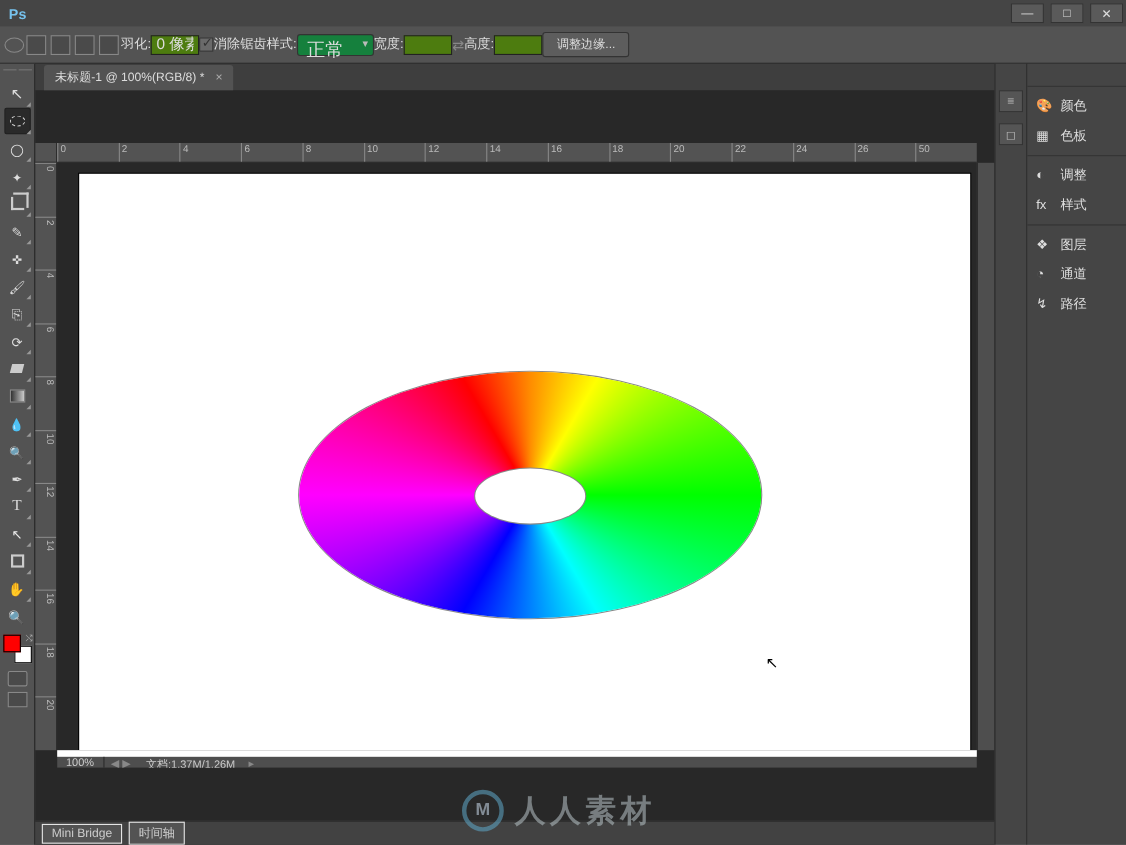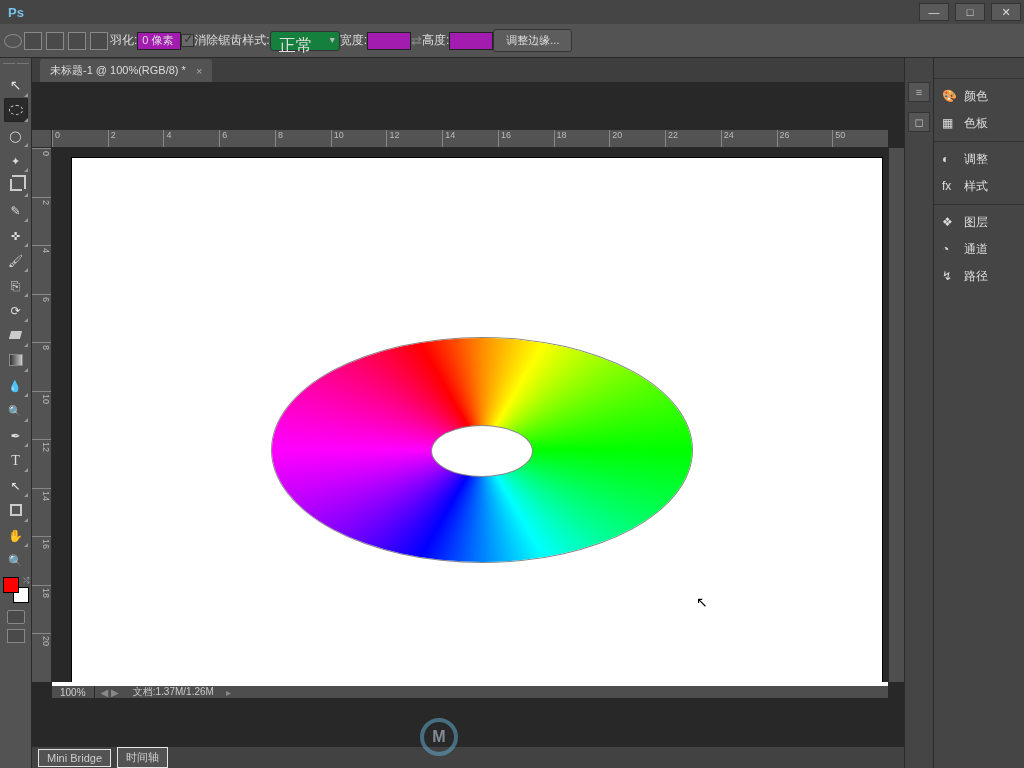--- a/index.html
+++ b/index.html
@@ -10,21 +10,21 @@
 .ps-logo { width: 32px; height: 24px; display: flex; align-items: center; justify-content: center; color: #76c2ed; font-weight: bold; font-size: 13px; }
 .menu { display: flex; }
 .menu-item { padding: 4px 10px; color: #ddd; font-size: 12px; cursor: default; }
 .win-controls { margin-left: auto; display: flex; }
 .win-btn { width: 30px; height: 18px; margin: 2px 3px; background: #5a5a5a; border: 1px solid #333; display: flex; align-items: center; justify-content: center; color: #ddd; font-size: 11px; }
 
 
 .optbar { height: 34px; background: #535353; border-bottom: 1px solid #2a2a2a; display: flex; align-items: center; padding: 0 4px; color: #ddd; font-size: 12px; }
 .tool-preset { width: 18px; height: 14px; border: 1px solid #888; border-radius: 50%; }
 .square { width: 18px; height: 18px; border: 1px solid #888; display: inline-block; margin: 0 2px; background: #4a4a4a; }
-.txtin { width: 58px; height: 18px; background: #a21caf; border: 1px solid #222; color: #ddd; padding: 0 4px; font-size: 11px; }
+.txtin { width: 58px; height: 18px; background: #4d7c0f; border: 1px solid #222; color: #ddd; padding: 0 4px; font-size: 14px; }
 .smallin { width: 44px; }
 .chk { width: 13px; height: 13px; background: #6a6a6a; border: 1px solid #333; display: inline-block; position: relative; }
 .chk::after { content: "✓"; position: absolute; top: -3px; left: 1px; color: #333; font-size: 12px; }
 .dropdown { height: 20px; background: #15803d; border: 1px solid #333; padding: 2px 16px 2px 8px; border-radius: 3px; position: relative; font-size: 17px; min-width: 70px; }
 .dropdown::after { content: "▾"; position: absolute; right: 4px; top: 2px; color: #bbb; font-size: 10px; }
 .swap-icon { color: #888; font-size: 13px; }
 .refine { padding: 3px 12px; background: #5d5d5d; border: 1px solid #333; border-radius: 3px; font-size: 11px; }
 
 
 .main { display: flex; height: 710px; }
@@ -74,21 +74,21 @@
 .ruler-h span { width: 60px; border-left: 1px solid #888; padding-left: 2px; position: relative; }
 .ruler-v { position: absolute; top: 18px; left: 0; bottom: 16px; width: 20px; background: #535353; border-right: 1px solid #2a2a2a; display: flex; flex-direction: column; font-size: 9px; color: #bbb; }
 .ruler-v span { height: 60px; border-top: 1px solid #888; padding: 2px 0 0 0; writing-mode: vertical-rl; text-align: left; }
 .ruler-corner { position: absolute; top: 0; left: 0; width: 20px; height: 18px; background: #535353; border-right: 1px solid #2a2a2a; border-bottom: 1px solid #2a2a2a; }
 .viewport { position: absolute; top: 18px; left: 20px; right: 16px; bottom: 16px; background: #282828; overflow: hidden; display:flex; align-items:flex-start; justify-content:flex-start; }
 .canvas { margin: 10px 0 0 20px; width: 810px; height: 620px; background: #fff; box-shadow: 0 0 0 1px #000; position: relative; }
 .disc { position: absolute; top: 180px; left: 200px; width: 420px; height: 224px; border-radius: 50%; background: conic-gradient(from 0deg, #ff8c00, #ffff00, #80ff00, #00ff00, #00ff80, #00ffff, #0080ff, #0000ff, #8000ff, #ff00ff, #ff0080, #ff0000, #ff8c00); box-shadow: 0 0 0 1px #888; }
 .hole { position:absolute; top:88px; left:160px; width:100px; height:50px; border-radius:50%; background:#fff; box-shadow: 0 0 0 1px #888; }
 .cursor-arrow { position:absolute; top:436px; left:624px; font-size:14px; color:#000; }
 .scroll-v { position:absolute; top:18px; right:0; bottom:16px; width:16px; background:#4e4e4e; border-left:1px solid #2a2a2a; }
-.scroll-h { position:absolute; bottom:0; left:20px; right:16px; height:16px; background:#4e4e4e; border-top:4px solid #ffffff; display:flex; align-items:center; font-size:10px; color:#ccc; }
+.scroll-h { position:absolute; bottom:0; left:20px; right:16px; height:16px; background:#4e4e4e; border-top:6px solid #ffffff; display:flex; font-size:10px; color:#ccc; }
 .zoom { padding: 0 8px; border-right:1px solid #2a2a2a; height:100%; display:flex; align-items:center; }
 .docsize { padding: 0 8px; }
 .bottom-tabs { height:22px; background:#424242; border-top:1px solid #2a2a2a; display:flex; align-items:center; gap:6px; padding:0 6px; font-size:11px; }
 .btab { padding:2px 8px; background:#535353; border:1px solid #e5e5e5; }
 
 
 .dock { width: 30px; background: #454545; border-left: 1px solid #2a2a2a; border-right: 1px solid #2a2a2a; display: flex; flex-direction: column; align-items: center; padding-top: 24px; gap: 10px; }
 .dock-icon { width: 22px; height: 20px; background: #555; border: 1px solid #333; display:flex; align-items:center; justify-content:center; font-size:11px; color:#bbb; }
 
 
@@ -330,13 +330,14 @@
           <span class="picon">↯</span>
           <span>路径</span>
         </div>
     </div>
   </div>
 
 </div>
 
 <div class="watermark">
   <div class="c">M</div>
+  <div class="t">人人素材</div>
 </div>
 
 </body></html>

